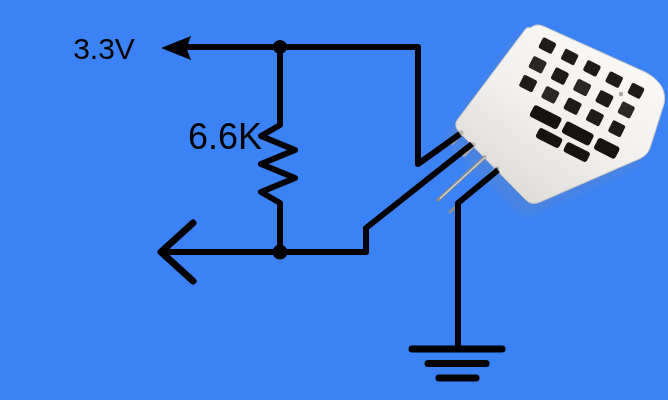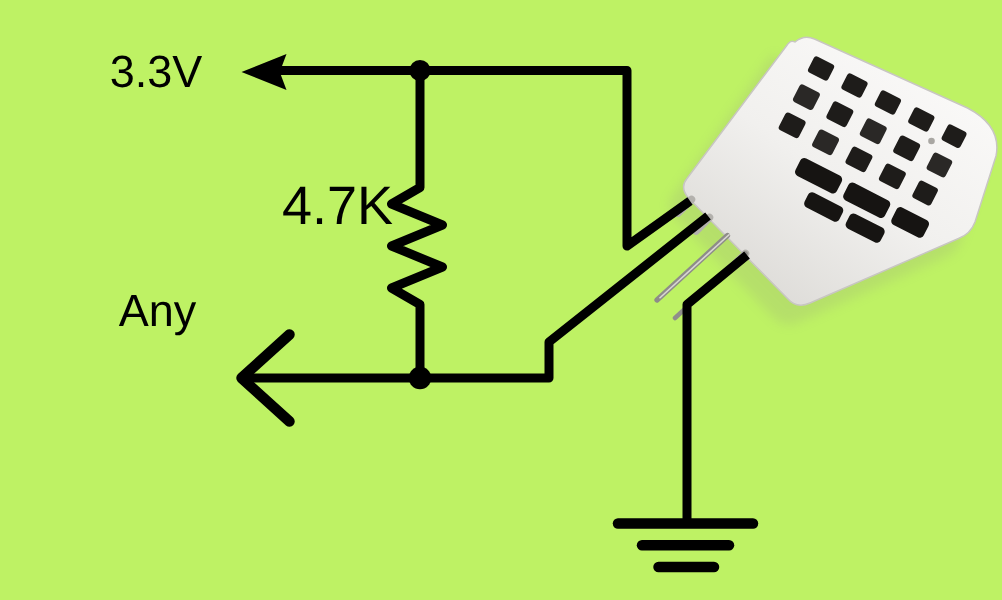--- a/index.html
+++ b/index.html
@@ -1,17 +1,17 @@
 <!DOCTYPE html>
 <html><head>
 <meta charset="utf-8">
 <style>
   html,body{margin:0;padding:0;background:#ffffff;}
   body{width:668px;height:400px;overflow:hidden;}
-  .stage{position:relative;width:668px;height:400px;background:#bef264;
+  .stage{position:relative;width:668px;height:400px;background:#3b82f6;
          font-family:"Liberation Sans",sans-serif;color:#000;}
   .stage svg{position:absolute;left:0;top:0;}
   .lbl{position:absolute;text-align:center;color:#000;line-height:1;}
   .lbl-supply{left:36px;top:33px;width:136px;font-size:30px;line-height:31px;}
   .lbl-resistor{left:157px;top:119px;width:136px;font-size:36px;line-height:36px;}
   .lbl-io{left:25px;top:192px;width:160px;font-size:30px;line-height:31px;}
   .lbl-io div{line-height:31px;}
 </style>
 </head>
 <body>
@@ -97,19 +97,18 @@
 
     <g stroke="#000" stroke-width="7" stroke-linecap="round">
       <line x1="412" y1="349" x2="502" y2="349"></line>
       <line x1="428" y1="363.5" x2="486" y2="363.5"></line>
       <line x1="439" y1="378" x2="476" y2="378"></line>
     </g>
   </svg>
 
   <div class="lbl lbl-supply">3.3V</div>
 
-  <div class="lbl lbl-resistor">4.7K</div>
+  <div class="lbl lbl-resistor">6.6K</div>
 
   <div class="lbl lbl-io">
-    <div>Any</div>
   </div>
 
 </div>
 
 </body></html>

